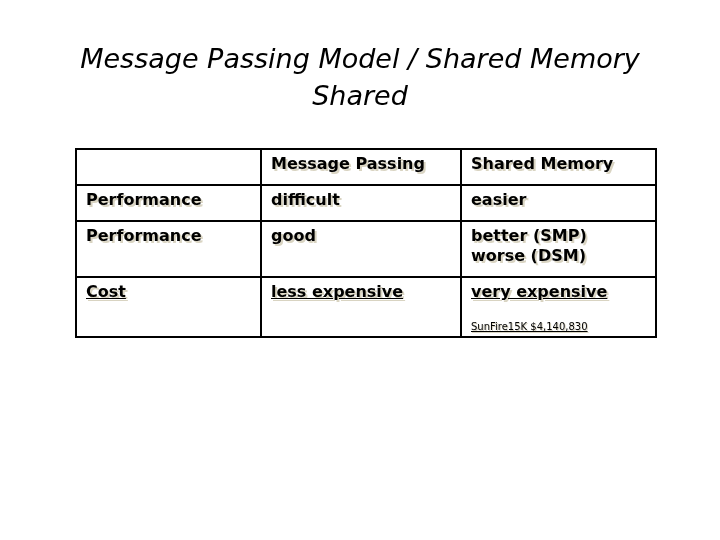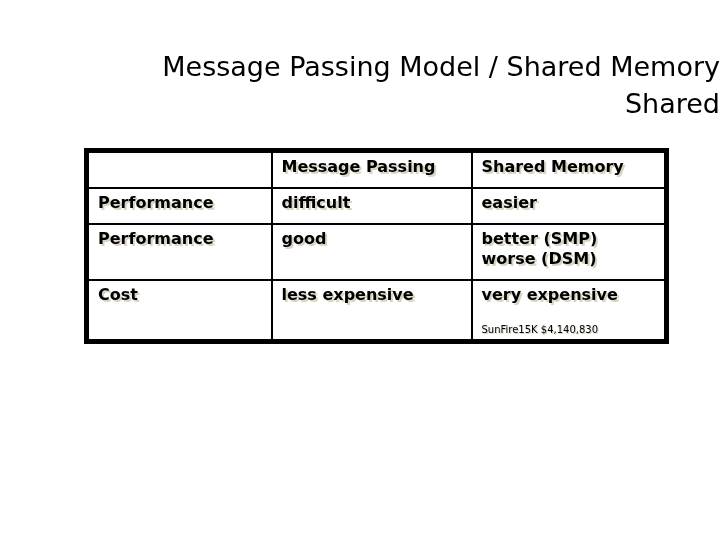--- a/index.html
+++ b/index.html
@@ -5,55 +5,56 @@
   html, body { margin: 0; padding: 0; }
   body {
     width: 720px; height: 540px;
     background: #ffffff;
     position: relative;
     overflow: hidden;
     font-family: "DejaVu Sans", "Liberation Sans", sans-serif;
   }
   .title {
     position: absolute;
-    top: 48px; left: 0;
+    top: 40px; left: 0;
     width: 720px;
-    text-align: right;
+    text-align: center;
     font-size: 27px;
     line-height: 37px;
     color: #000000;
     font-weight: normal;
+    font-style: italic;
   }
   .cmp-table {
     position: absolute;
-    left: 84px; top: 148px;
+    left: 75px; top: 148px;
     width: 580px;
     border-collapse: collapse;
     table-layout: fixed;
-    border: 5px solid #000000;
+    border: 2px solid #000000;
   }
   .cmp-table td {
     border: 2px solid #000000;
     vertical-align: top;
     padding: 4px 6px 2px 9px;
     font-size: 16px;
     line-height: 20px;
     font-weight: bold;
     color: #000000;
     text-shadow: 2px 2px 0 #d9d4c2;
     overflow: hidden;
   }
   .c0 { width: 185px; }
   .c1 { width: 200px; }
   .c2 { width: 195px; }
   .r-header td   { height: 28px; }
   .r-arch td     { height: 27px; }
   .r-prog td     { height: 28px; }
   .r-perf td     { height: 48px; }
-  .r-cost td     { height: 48px; }
+  .r-cost td     { height: 48px; text-decoration: underline; }
   .note {
     font-size: 10px;
     font-weight: normal;
     line-height: 14px;
     text-shadow: 1px 1px 0 #d9d4c2;
     margin-top: 18px;
   }
 </style>
 </head>
 <body>

